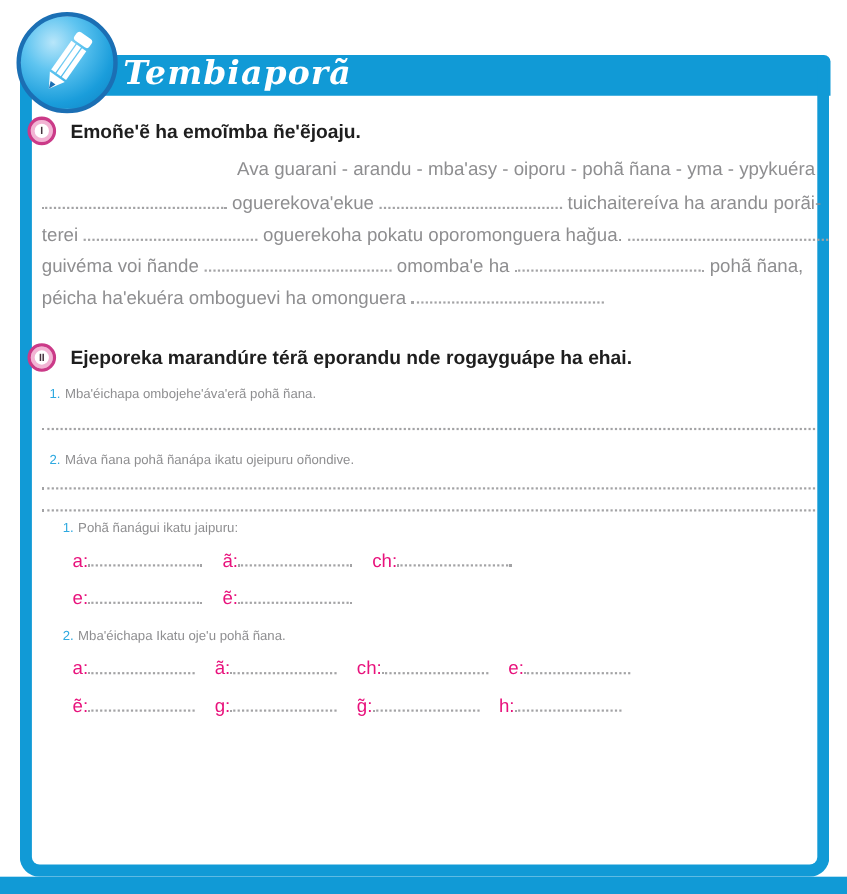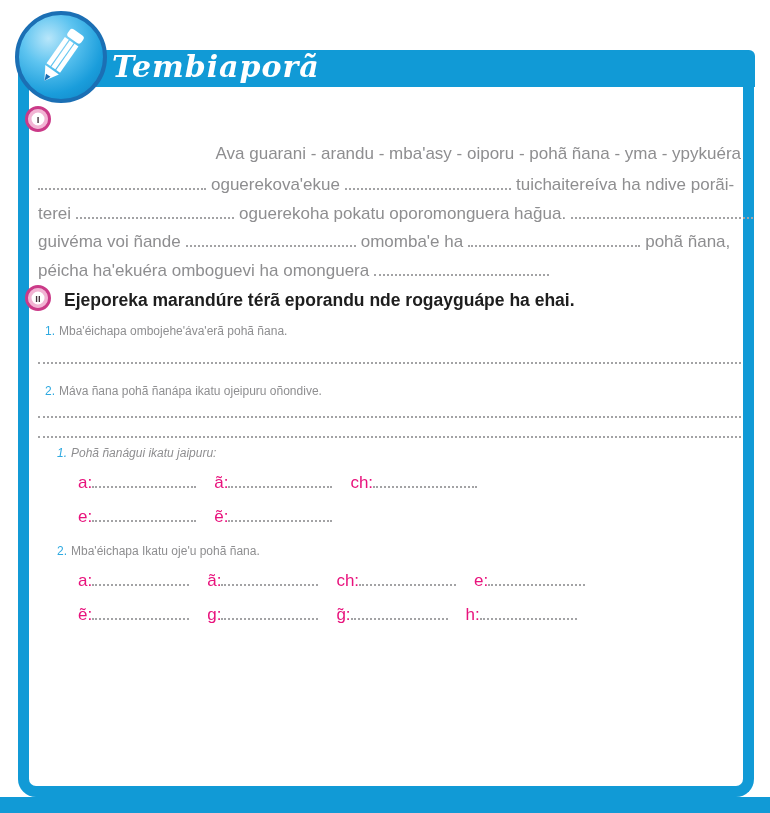--- a/index.html
+++ b/index.html
@@ -36,30 +36,30 @@
 
   .para{margin-top:7px;}
   .pline{height:28.5px;line-height:28.5px;color:#8e8e90;font-size:17px;white-space:nowrap;}
   .pline .ptext{margin-right:5px;}
   .blank{display:inline-block;height:13px;border-bottom:2px dotted #a3a3a5;margin-right:5px;}
 
   .q{margin-top:20px;color:#8e8e90;font-size:12px;margin-left:7px;}
   .qnum{color:#2ea9e0;margin-right:4px;}
   .answer-line{border-bottom:2px dotted #a3a3a5;height:0;margin-top:24px;}
 
-  .mt-s2head{align-items:flex-end;}
+  .mt-s2head{margin-top:27px;}
   .mt-q1{margin-top:13px;}
   .mt-a2{margin-top:18px;}
   .mt-a3{margin-top:18px;}
   .mt-s3head{margin-top:25px;}
   .q3{margin-left:19px;}
-  .mt-q31{margin-top:8px;font-style:italic;}
+  .mt-q31{margin-top:8px;}
   .mt-q32{margin-top:10px;}
 
-  .lrows{margin-left:40px;margin-top:6px;}
+  .lrows{margin-left:28px;margin-top:6px;}
   .lrow{height:34px;line-height:34px;white-space:nowrap;}
   .lcell{display:inline-block;margin-right:18px;}
   .lletter{color:#e8127c;font-size:17px;}
   .lblank{display:inline-block;height:12px;border-bottom:2px dotted #a3a3a5;}
 </style>
 </head>
 <body>
 
 <div class="page">
 
@@ -82,24 +82,25 @@
       </g>
     </svg>
   </div>
 
   <div class="content">
 
     <div class="sec-head" style="margin-top:19px;">
       <span class="numcircle">
         <span>I</span>
       </span>
+      <span class="sec-title">Emoñe'ẽ ha emoĩmba ñe'ẽjoaju.</span>
     </div>
     <div class="wordbank">Ava guarani - arandu - mba'asy - oiporu - pohã ñana - yma - ypykuéra</div>
     <div class="para">
-        <div class="pline"><span class="blank" style="width: 168px;"></span><span class="ptext">oguerekova'ekue</span><span class="blank" style="width: 166px;"></span><span class="ptext">tuichaitereíva ha ndive porãi-</span></div>
+        <div class="pline"><span class="blank" style="width: 168px;"></span><span class="ptext">oguerekova'ekue</span><span class="blank" style="width: 166px;"></span><span class="ptext">tuichaitereíva ha arandu porãi-</span></div>
         <div class="pline"><span class="ptext">terei</span><span class="blank" style="width: 158px;"></span><span class="ptext">oguerekoha pokatu oporomonguera hağua.</span><span class="blank" style="width: 182px;"></span></div>
         <div class="pline"><span class="ptext">guivéma voi ñande</span><span class="blank" style="width: 170px;"></span><span class="ptext">omomba'e ha</span><span class="blank" style="width: 172px;"></span><span class="ptext">pohã ñana,</span></div>
         <div class="pline"><span class="ptext">péicha ha'ekuéra omboguevi ha omonguera</span><span class="blank" style="width: 175px;"></span></div>
       </div>
 
     <div class="sec-head mt-s2head">
       <span class="numcircle">
         <span>II</span>
       </span>
       <span class="sec-title">Ejeporeka marandúre térã eporandu nde rogayguápe ha ehai.</span>

